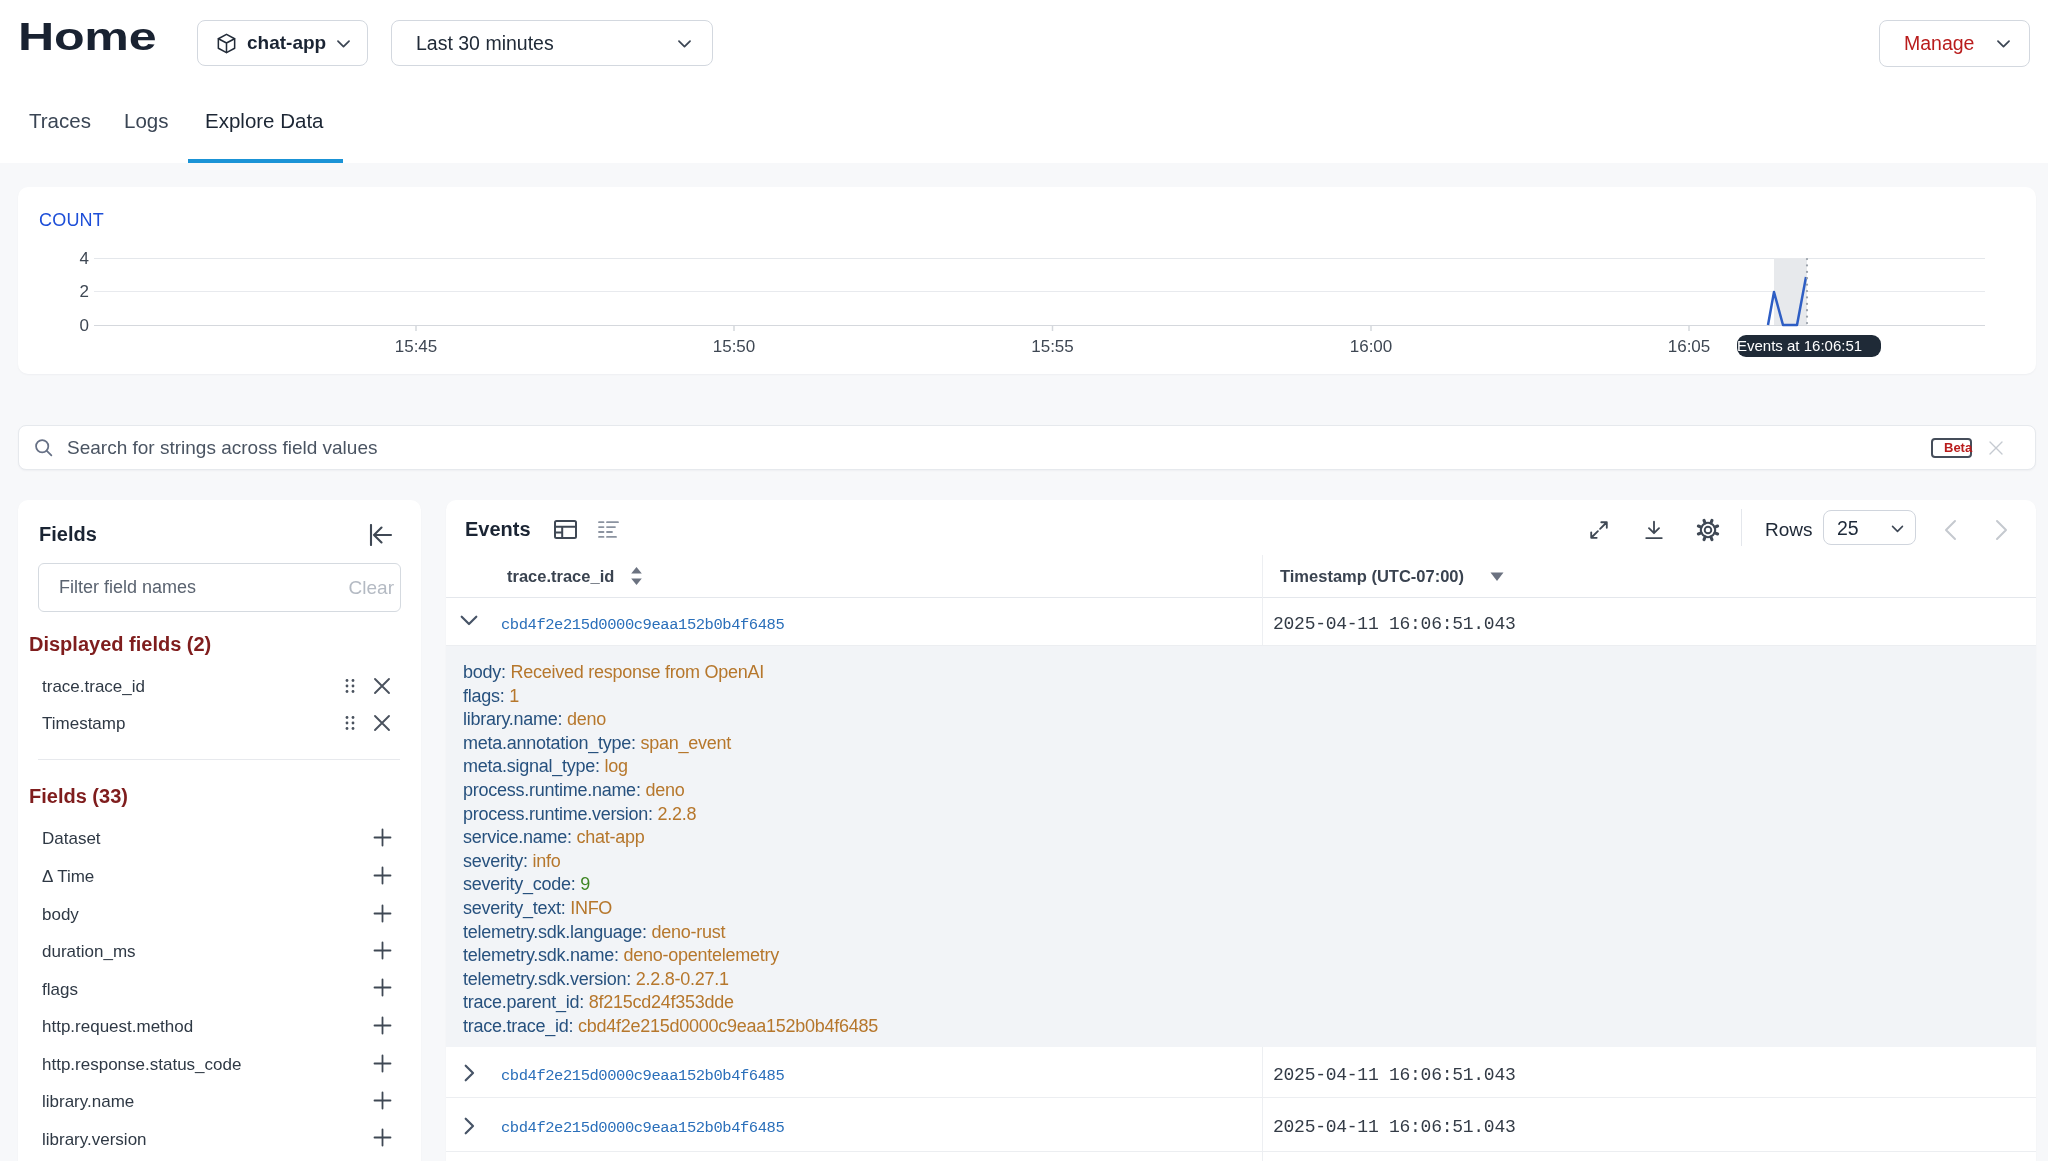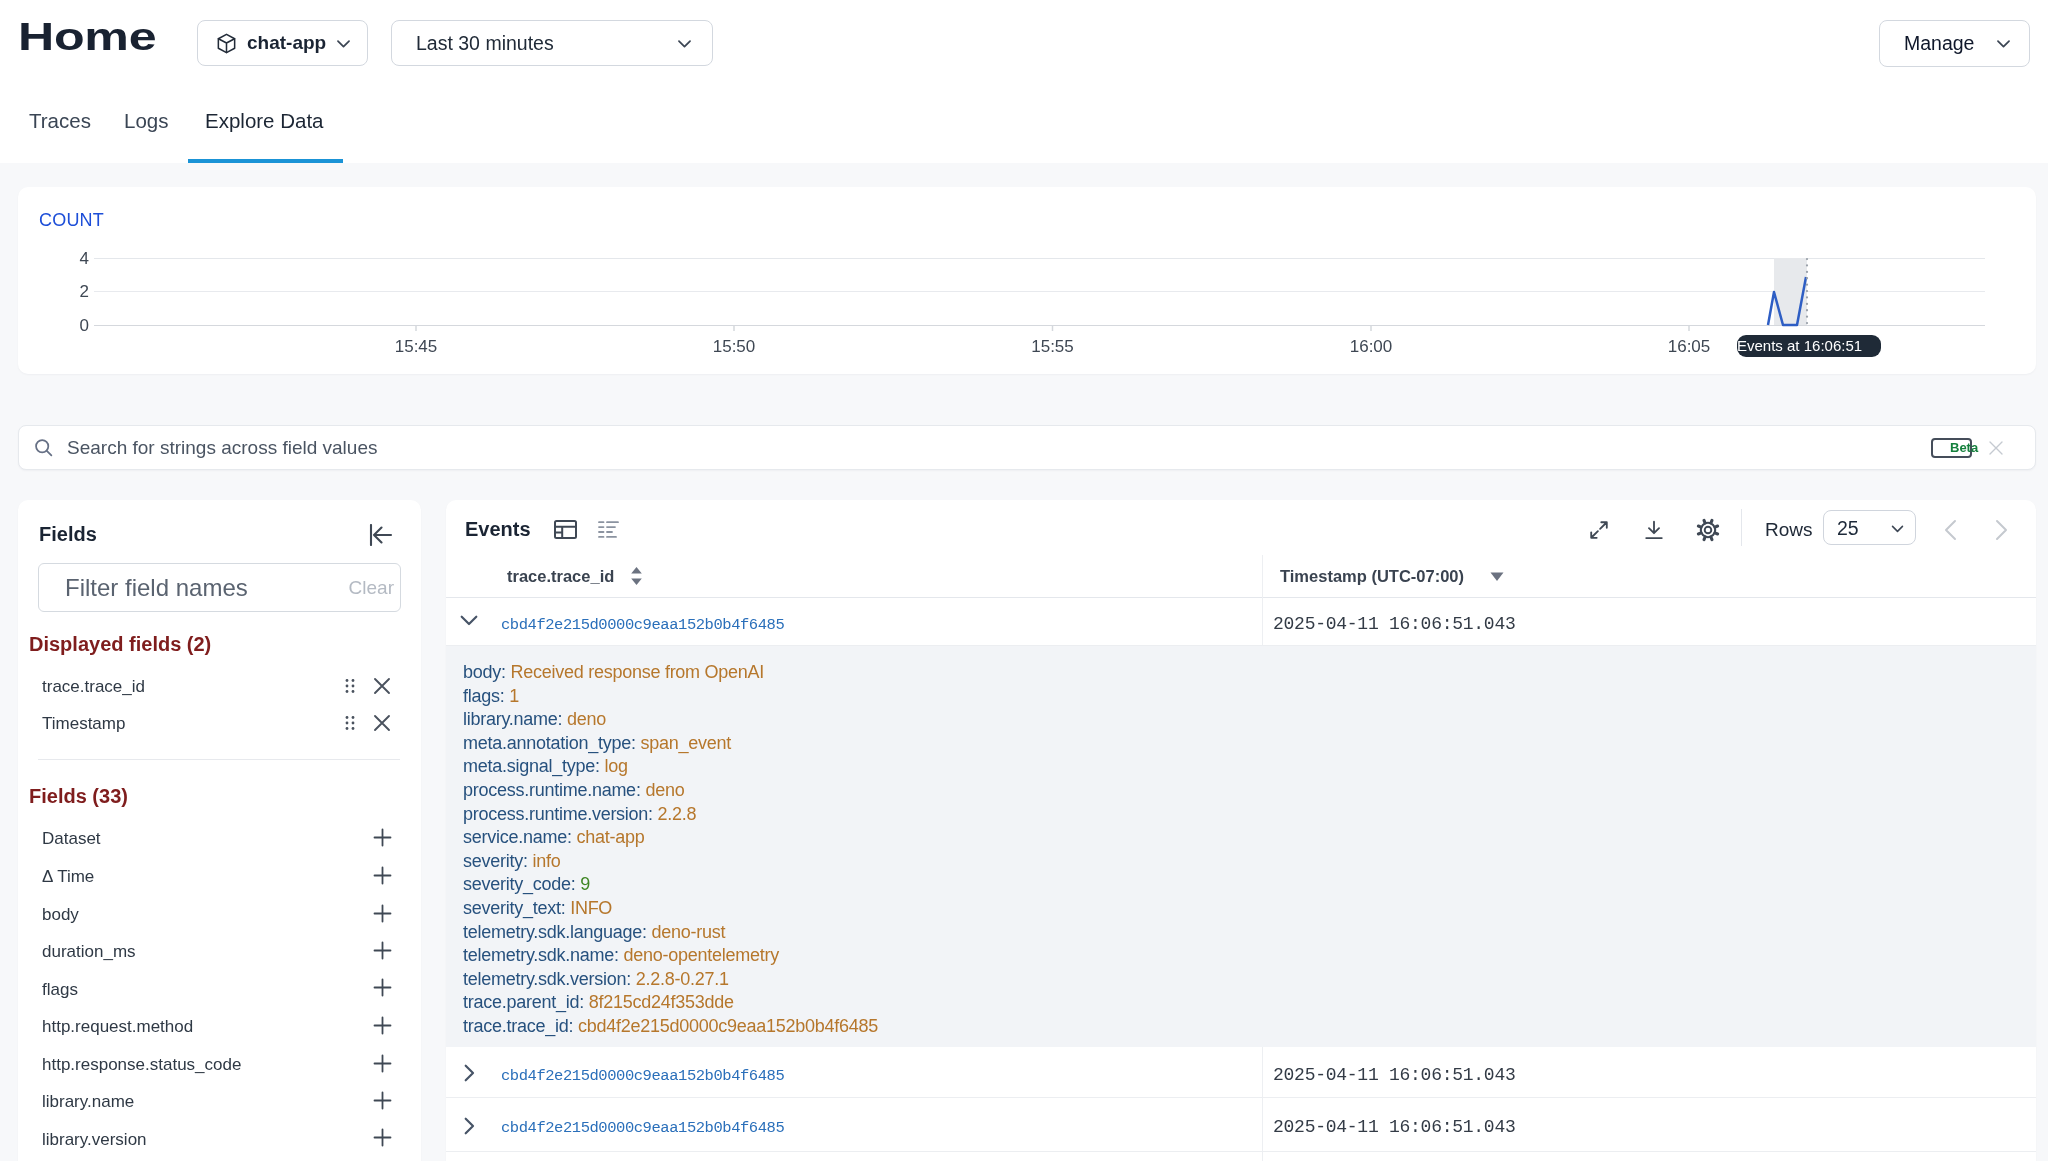--- a/index.html
+++ b/index.html
@@ -9,38 +9,38 @@
 .card{position:absolute;background:#fff;border-radius:10px;box-shadow:0 1px 2px rgba(16,24,40,.04)}
 
 #hdr{position:absolute;left:0;top:0;width:2048px;height:163px;background:#fff}
 #home{position:absolute;left:18px;top:16px;font-size:38px;font-weight:800;color:#192231;letter-spacing:-.2px;transform:scaleX(1.32);transform-origin:left top}
 .dd{position:absolute;background:#fff;border:1px solid #d3d8df;border-radius:8px;display:flex;align-items:center}
 #dd-app{left:197px;top:20px;width:171px;height:46px;padding:0 14px 0 17px}
 #dd-app .t{font-size:19px;font-weight:600;color:#1a2433;margin:0 0 0 9px;flex:1}
 #dd-time{left:391px;top:20px;width:322px;height:46px;padding:0 18px 0 24px}
 #dd-time .t{font-size:19.5px;color:#212b38;flex:1}
 #btn-manage{left:1879px;top:20px;width:151px;height:47px;padding:0 16px 0 24px}
-#btn-manage .t{font-size:19.5px;font-weight:500;color:#0f172a;flex:1}
+#btn-manage .t{font-size:19.5px;font-weight:500;color:#b91c1c;flex:1}
 
 .tab{position:absolute;top:109px;font-size:20.5px;font-weight:500;color:#3a4554}
 #tab3{font-weight:400;color:#1c2634}
 #tabline{position:absolute;left:188px;top:159px;width:155px;height:4px;background:#1a93d6}
 
 #chart{left:18px;top:187px;width:2018px;height:187px}
 #count{position:absolute;left:21px;top:23px;font-size:18px;font-weight:500;color:#1d4ed8;letter-spacing:.2px}
 #tooltip{position:absolute;left:1719px;top:148px;width:144px;height:22px;background:#1f2a37;border-radius:9px;color:#fff;font-size:15px;line-height:22px;text-align:left}
 
 #search{left:18px;top:425px;width:2018px;height:45px;border-radius:8px;border:1px solid #e6e9ed;display:flex;align-items:center}
 #search .ph{font-size:19px;color:#4a5462;margin-left:13px;flex:1}
-#beta{border:2px solid #454d5a;border-radius:4px;font-size:13px;font-weight:600;color:#15803d;padding:0 17px;height:20px;line-height:16px;margin-right:15px;flex:none;width:41px;text-align:center}
+#beta{border:2px solid #454d5a;border-radius:4px;font-size:13px;font-weight:600;color:#b91c1c;padding:0 11px;height:20px;line-height:16px;margin-right:15px;flex:none;width:41px;text-align:center}
 
 #fields{left:18px;top:500px;width:403px;height:700px;border-radius:10px}
 #fields h2{position:absolute;left:21px;top:23px;font-size:20px;font-weight:700;color:#1a2433}
 #filter{position:absolute;left:20px;top:63px;width:363px;height:49px;border:1px solid #d5dae0;border-radius:6px;display:flex;align-items:center}
-#filter .ph{font-size:24px;color:#5a6370;margin-left:26px;flex:1}
+#filter .ph{font-size:18px;color:#5a6370;margin-left:20px;flex:1}
 #filter .clear{font-size:19px;color:#b4bac3;margin-right:6px}
 .fsub{position:absolute;left:11px;font-size:20px;font-weight:700;color:#7f1d1d}
 .frow{position:absolute;left:24px;font-size:17px;color:#2f3945}
 #fdiv{position:absolute;left:20px;top:259px;width:362px;height:1px;background:#e7e9ed}
 
 #events{left:446px;top:500px;width:1590px;height:700px;border-radius:10px}
 #events h2{position:absolute;left:19px;top:18px;font-size:20px;font-weight:700;color:#1a2433}
 #ehead{position:absolute;left:0;top:55px;width:1590px;height:43px;border-bottom:1px solid #e4e7ec}
 .colh{position:absolute;top:12px;font-size:16.5px;font-weight:600;color:#3a4350}
 #coldiv{position:absolute;left:816px;top:55px;width:1px;height:43px;background:#edeff2}

